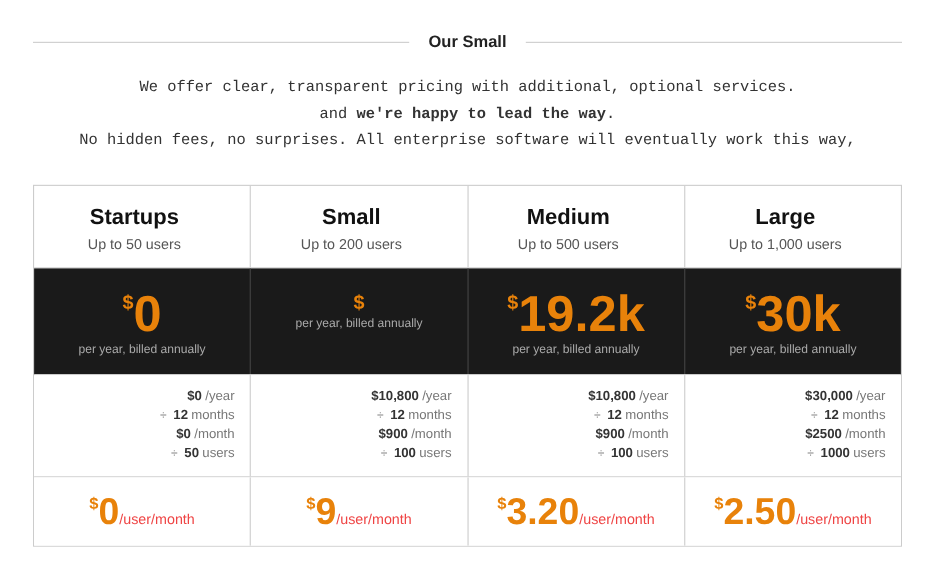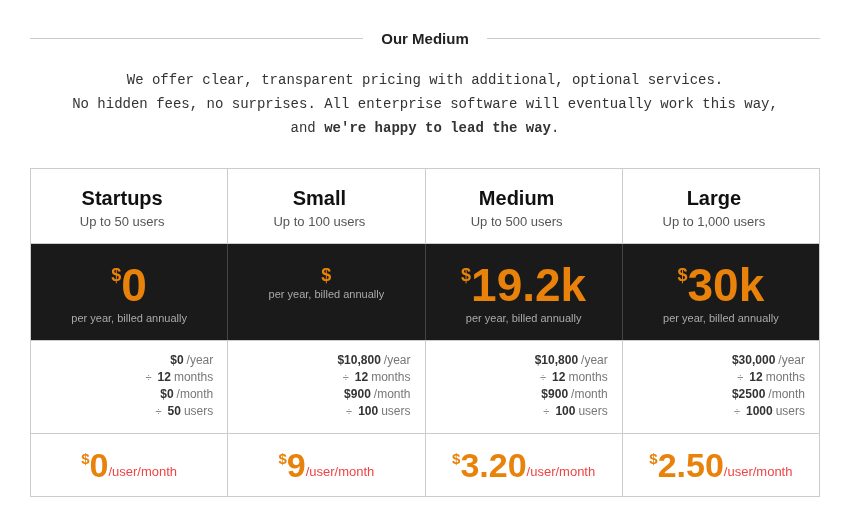--- a/index.html
+++ b/index.html
@@ -200,42 +200,42 @@
       color: #ef4444;
       align-self: flex-end;
       margin-bottom: 3px;
     }
   </style>
 </head>
 <body>
 
 <div class="header-section">
   <div class="header-line"></div>
-  <span class="header-title">Our Medium</span>
+  <span class="header-title">Our Small</span>
   <div class="header-line"></div>
 </div>
 
 <div class="intro-text">
   <div>We offer clear, transparent pricing with additional, optional services.</div>
-  <div>No hidden fees, no surprises. All enterprise software will eventually work this way,</div>
   <div>
     <span>and </span><span class="bold-italic">we're happy to lead the way</span><span>.</span>
   </div>
+  <div>No hidden fees, no surprises. All enterprise software will eventually work this way,</div>
 </div>
 
 <div class="pricing-table">
 
   <div class="plan-headers">
   <div class="plan-header-cell">
       <span class="plan-name">Startups</span>
       <span class="plan-users">Up to 50 users</span>
     </div>
       <div class="plan-header-cell">
       <span class="plan-name">Small</span>
-      <span class="plan-users">Up to 100 users</span>
+      <span class="plan-users">Up to 200 users</span>
     </div>
       <div class="plan-header-cell">
       <span class="plan-name">Medium</span>
       <span class="plan-users">Up to 500 users</span>
     </div>
       <div class="plan-header-cell">
       <span class="plan-name">Large</span>
       <span class="plan-users">Up to 1,000 users</span>
     </div>
     </div>

